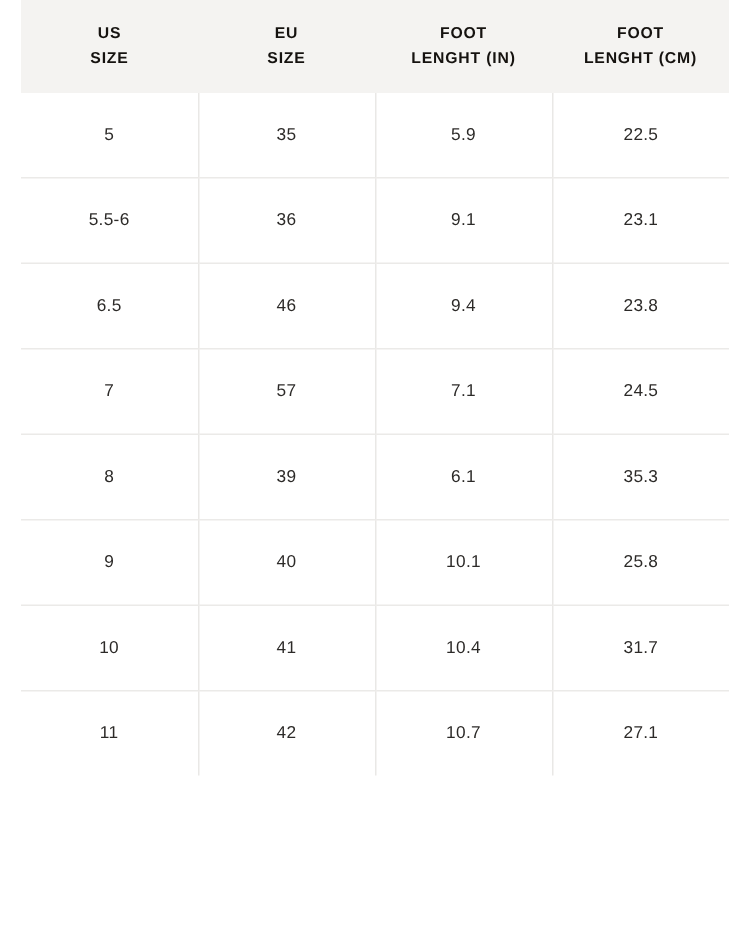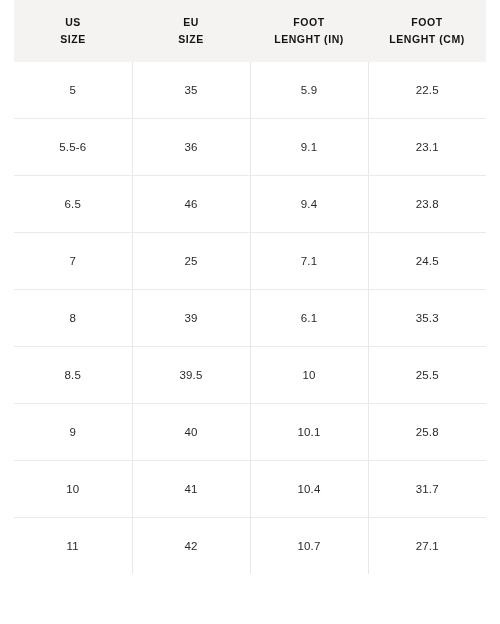--- a/index.html
+++ b/index.html
@@ -127,35 +127,29 @@
         <td>23.1</td>
       </tr>
       <tr>
         <td>6.5</td>
         <td>46</td>
         <td>9.4</td>
         <td>23.8</td>
       </tr>
       <tr>
         <td>7</td>
-        <td>25</td>
+        <td>57</td>
         <td>7.1</td>
         <td>24.5</td>
       </tr>
       <tr>
         <td>8</td>
         <td>39</td>
         <td>6.1</td>
         <td>35.3</td>
-      </tr>
-      <tr>
-        <td>8.5</td>
-        <td>39.5</td>
-        <td>10</td>
-        <td>25.5</td>
       </tr>
       <tr>
         <td>9</td>
         <td>40</td>
         <td>10.1</td>
         <td>25.8</td>
       </tr>
       <tr>
         <td>10</td>
         <td>41</td>

